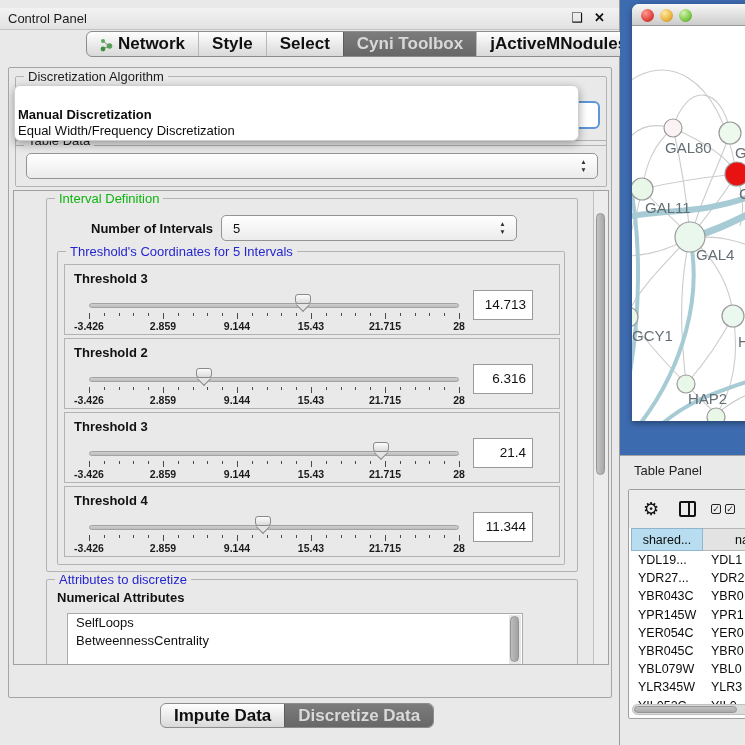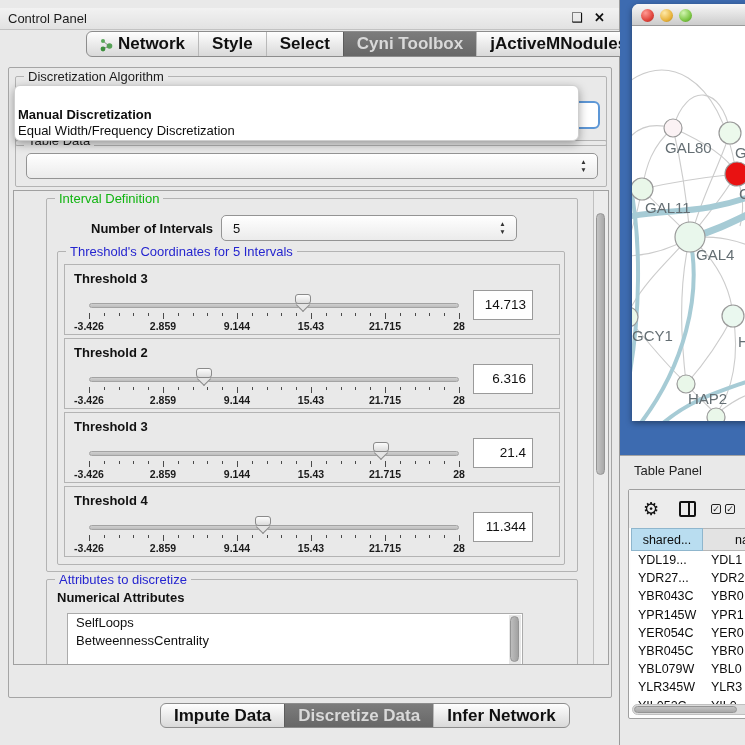--- a/index.html
+++ b/index.html
@@ -406,23 +406,20 @@
 
     </div>
 
     <div class="seg" id="bottom-tabs" style="left:160px; top:703px; height:25px;">
         <div class="item">
           <span>Impute Data</span>
         </div>
         <div class="item sel">
           <span>Discretize Data</span>
         </div>
-        <div class="item">
-          <span>Infer Network</span>
-        </div>
       </div>
   </div>
 
   <div id="right-side">
     <div id="desktop"></div>
 
     <div id="net-window">
       <div id="net-titlebar">
         <span class="light" id="light-red"></span>
         <span class="light" id="light-yellow"></span>

